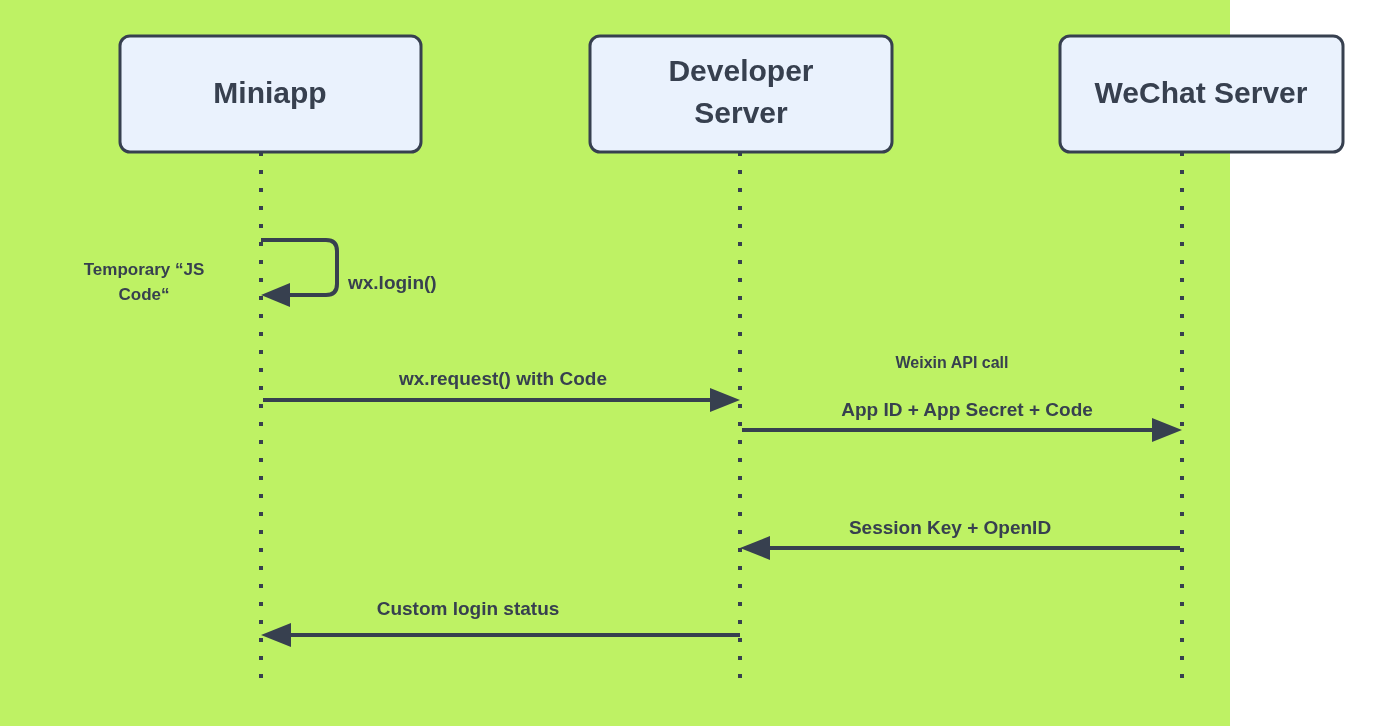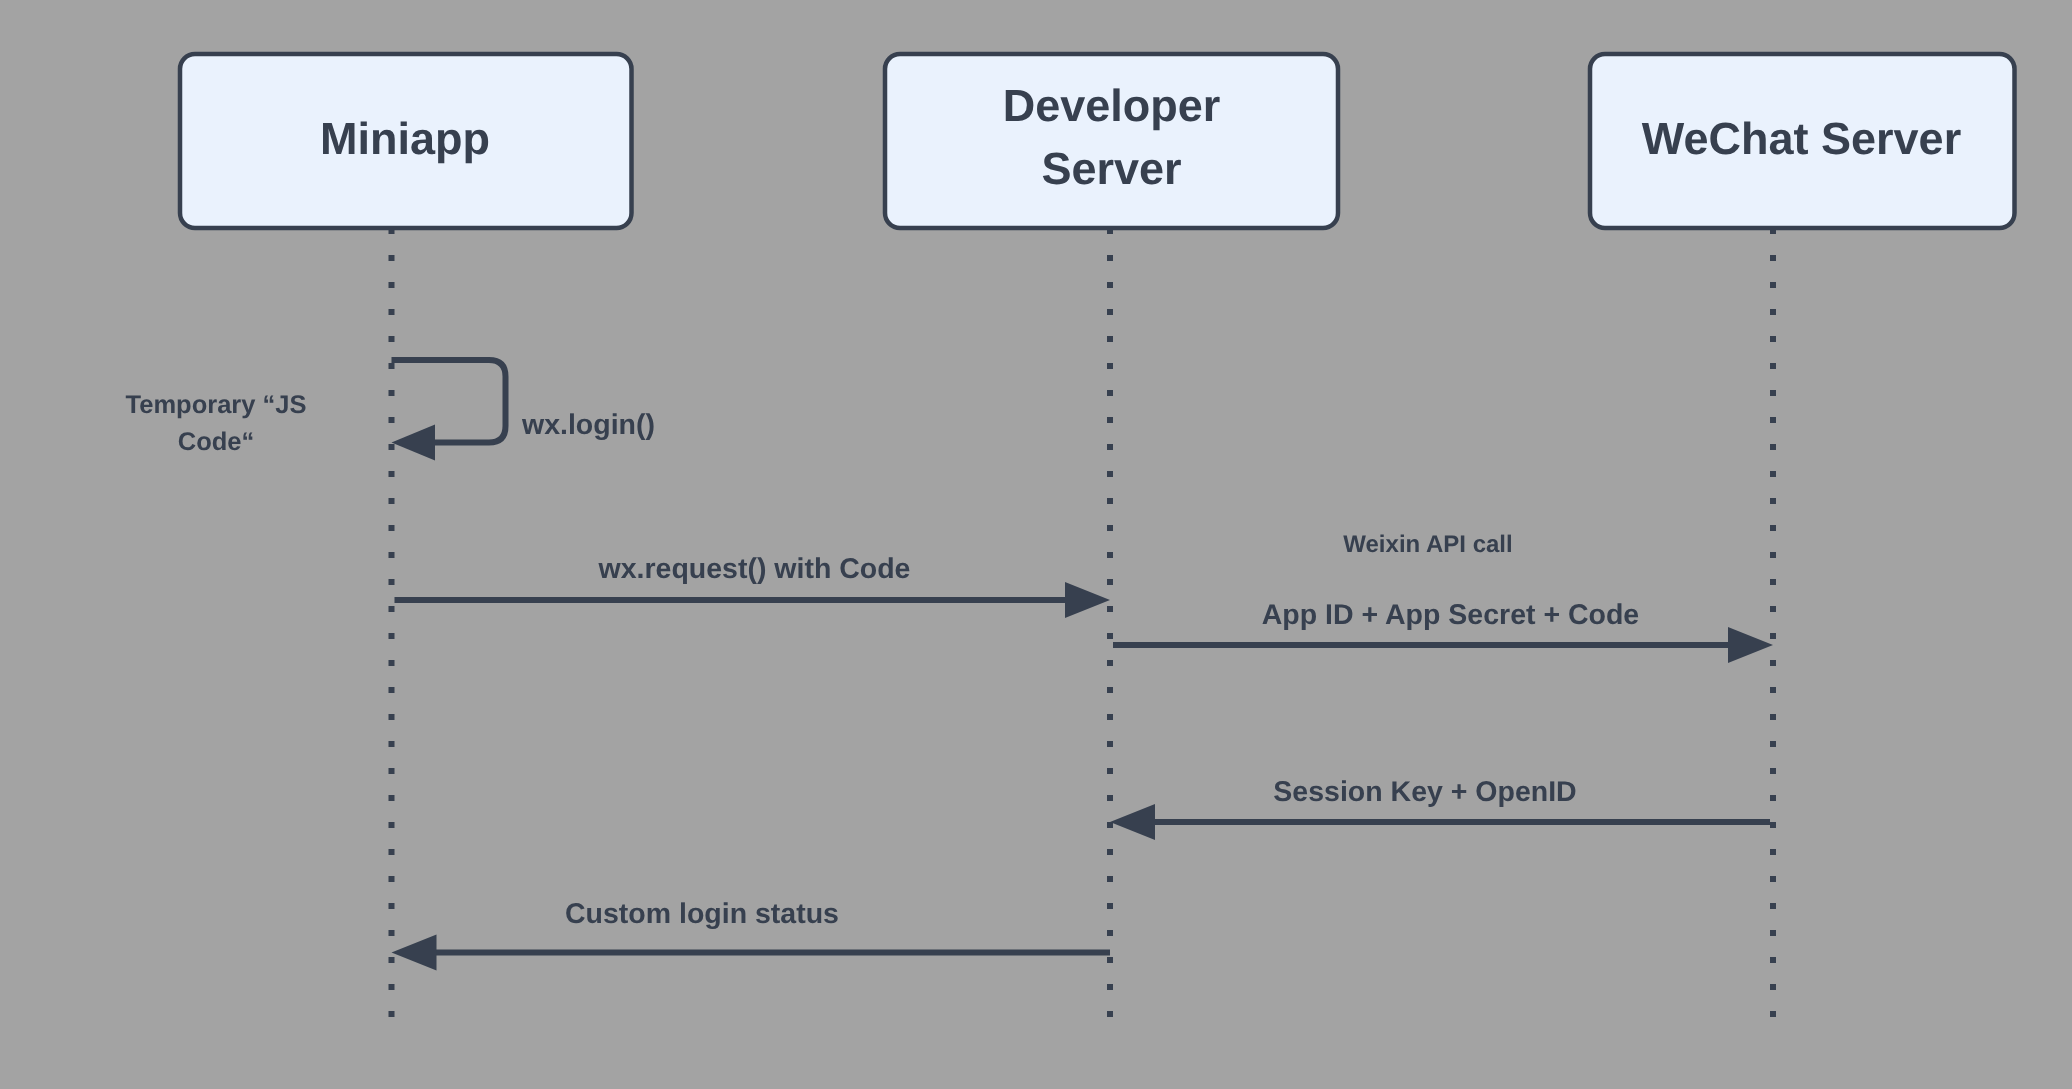--- a/index.html
+++ b/index.html
@@ -9,23 +9,23 @@
     background: #ffffff;
   }
   body {
     font-family: "Liberation Sans", sans-serif;
     width: 1381px;
     height: 726px;
     overflow: hidden;
   }
   #diagram-root {
     position: relative;
-    width: 1381px;
+    width: 1230px;
     height: 726px;
-    background: #a3a3a3;
+    background: #bef264;
   }
   svg#diagram-canvas {
     position: absolute;
     left: 0;
     top: 0;
     width: 1381px;
     height: 726px;
     display: block;
   }
   .participant-box {

